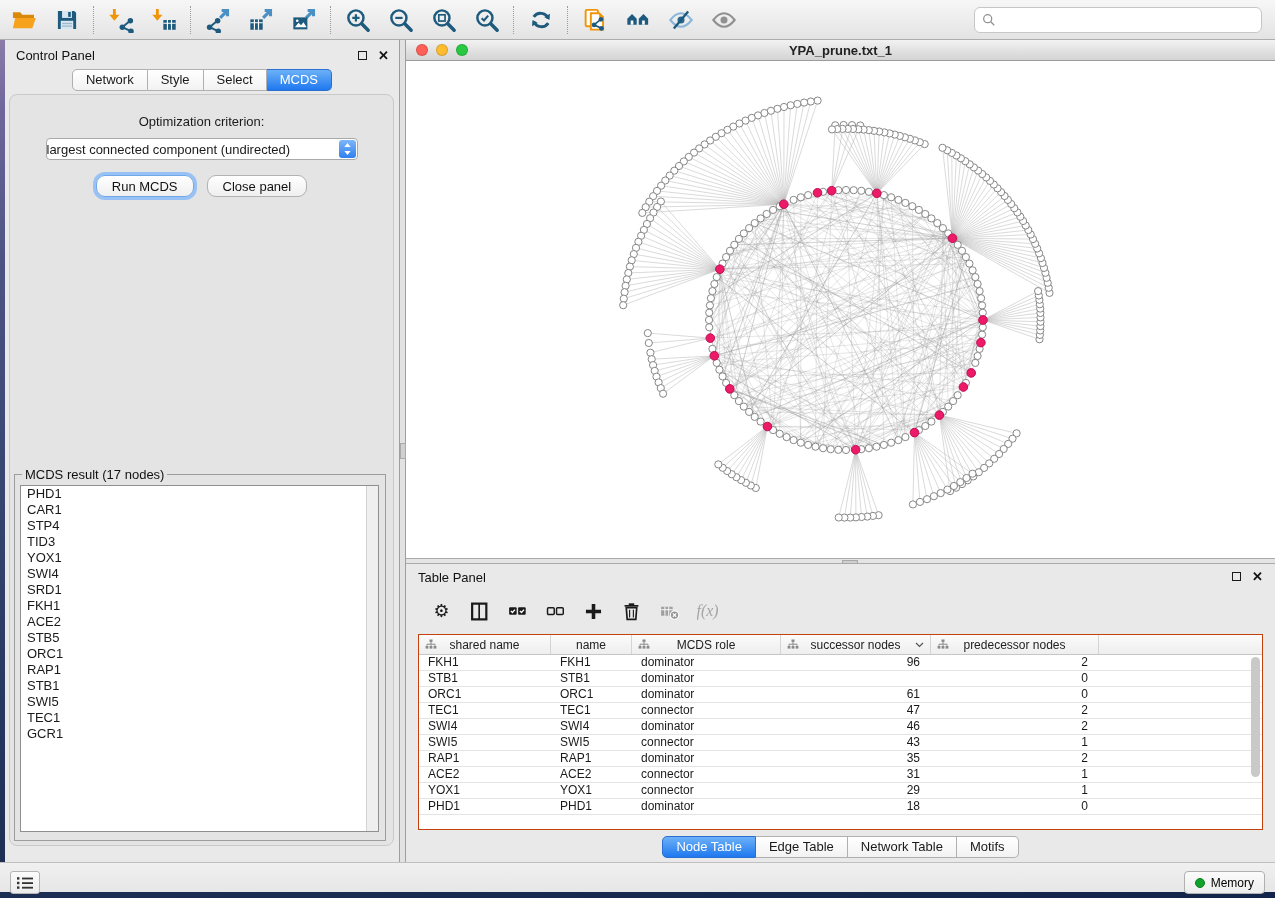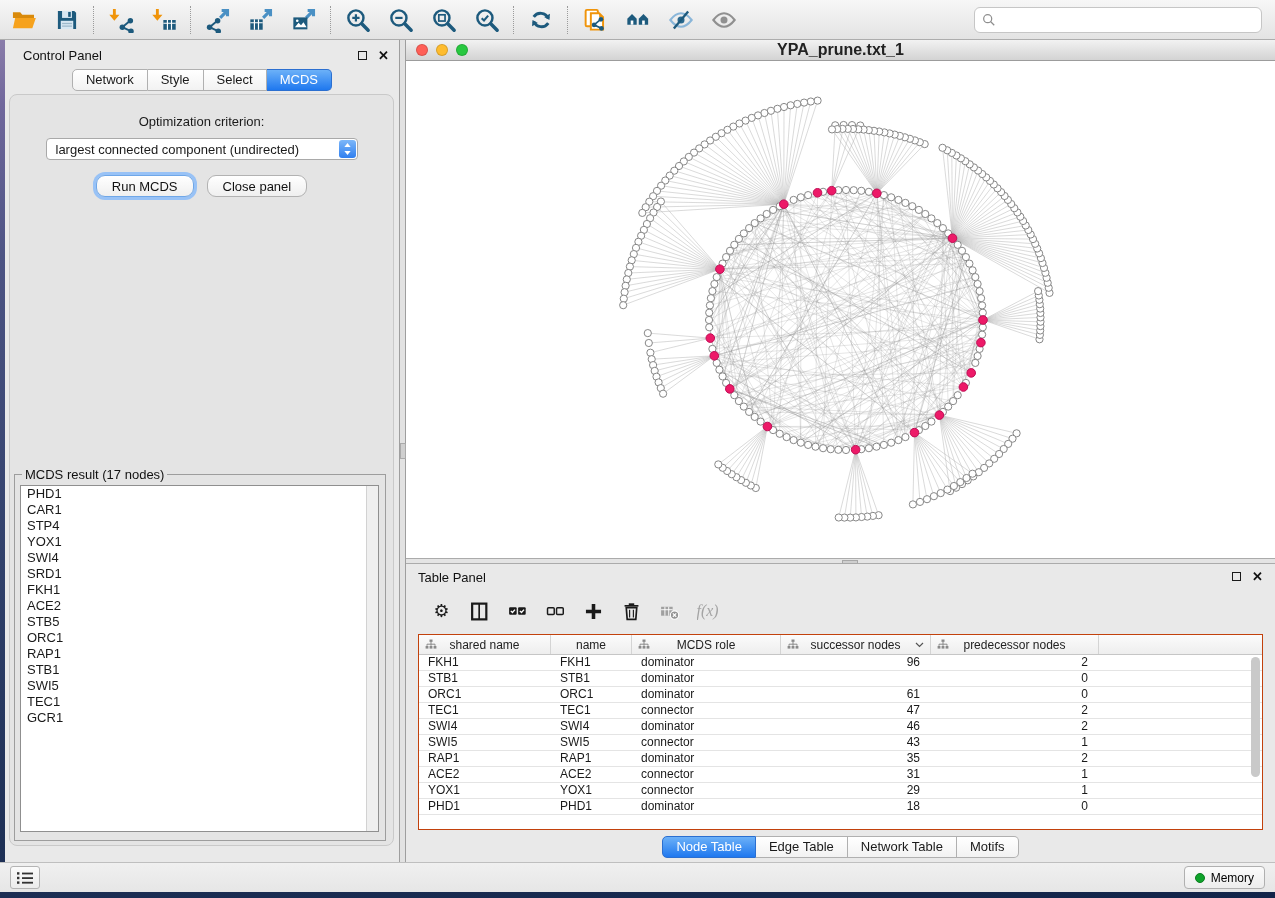--- a/index.html
+++ b/index.html
@@ -20,39 +20,39 @@
   .search { position:absolute; right:13px; top:7px; width:288px; height:26px; background:#fff;
     border:1px solid #c6c6c6; border-radius:6px; display:flex; align-items:center; padding:0 7px; }
   .search svg { width:14px; height:14px; margin-right:5px; }
   .search input { border:none; outline:none; flex:1; font-size:13px; background:transparent;
     font-family:"Liberation Sans",sans-serif; }
 
   
   .content { position:absolute; left:0; top:40px; width:1275px; height:822px; }
   .control-panel { position:absolute; left:5px; top:0; width:395px; height:822px;
     background:#e9e9e9; border-right:1px solid #9e9e9e; }
-  .panel-header { height:26px; display:flex; align-items:center; padding:4px 10px 0 18px; }
+  .panel-header { height:26px; display:flex; align-items:center; padding:4px 10px 0 11px; }
   .panel-title { font-size:13px; color:#111; }
   .win-icons { margin-left:auto; display:flex; align-items:center; gap:11px; }
   .float-ic { width:9px; height:9px; border:1.5px solid #1a1a1a; display:inline-block; }
   .close-ic { font-size:13px; font-weight:bold; color:#111; line-height:1; }
 
   .seg { display:flex; justify-content:center; position:relative; z-index:2;text-align:center; }
   .seg .tab { font-size:13px; padding:2px 13px 3px; background:linear-gradient(#ffffff,#f2f2f2);
     border:1px solid #b0b0b0; border-left:none; color:#1a1a1a; }
   .seg .tab:first-child { border-left:1px solid #b0b0b0; border-radius:5px 0 0 5px; }
   .seg .tab:last-child { border-radius:0 5px 5px 0; }
   .seg .tab.active { background:linear-gradient(#6cb1f8,#1f78ef); color:#fff; border-color:#2b6fd0; }
 
   .cp-inner { position:absolute; left:4px; right:5px; top:54px; bottom:16px;
     background:#e4e4e4; border:1px solid #c9c9c9; border-radius:8px; }
   .opt-label { text-align:center; margin-top:19px; font-size:13px; }
   .dropdown { position:relative; width:312px; height:22px; margin:9px auto 0; background:#fff;
     border:1px solid #a9a9a9; border-radius:4px; display:flex; align-items:center; }
-  .dd-label { flex:1; font-size:13px; padding-left:9px; white-space:nowrap; overflow:hidden; }
+  .dd-label { flex:1; font-size:13px; white-space:nowrap; overflow:hidden; }
   .dd-step { width:17px; height:18px; margin-right:1px; border-radius:3px;
     background:linear-gradient(#7db7f9,#2f7ff0); display:flex; align-items:center; justify-content:center; }
   .btn-row { display:flex; justify-content:center; gap:13px; margin-top:15px; }
   .mac-btn { height:22px; padding:0 15px; font-size:13px; background:linear-gradient(#ffffff,#efefef);
     border:1px solid #b2b2b2; border-radius:9px; color:#111; font-family:"Liberation Sans",sans-serif; }
   .mac-btn.focused { box-shadow:0 0 0 3px rgba(110,175,255,.65); border-color:#6fa7e8; }
 
   .mcds-fieldset { position:absolute; left:4px; width:372px; top:372px; height:374px;
     border:1px solid #9d9d9d; background:transparent; }
   .mcds-fieldset legend { font-size:13px; padding:0 3px; margin-left:7px; color:#111; }
@@ -66,21 +66,21 @@
     border-right:1px solid #9e9e9e; }
   .vsplitter .grip { position:absolute; left:0; top:403px; width:6px; height:16px; background:#cfcfcf;
     border:1px solid #aaa; }
 
   
   .network-panel { position:absolute; left:406px; top:0; right:0; height:518px; background:#fff; }
   .net-titlebar { position:relative; height:21px; background:linear-gradient(#f2f2f2,#d3d3d3);
     border-bottom:1px solid #9c9c9c; display:flex; align-items:center; padding:0 10px; }
   .lights { display:flex; gap:8px; }
   .lights span { width:12px; height:12px; border-radius:50%; display:inline-block; }
-  .net-title { position:absolute; left:0; right:0; text-align:center; font-size:16px; font-weight:bold; color:#222; }
+  .net-title { position:absolute; left:0; right:0; text-align:center; font-size:13px; font-weight:bold; color:#222; }
   .net-canvas { position:absolute; left:0; top:21px; right:0; bottom:0; background:#fff; }
   .net-canvas svg { width:100%; height:100%; display:block; }
   .fe { stroke:#b1b1b1; stroke-width:.6; opacity:.8; }
   .ce { stroke:#8d8d8d; stroke-width:.55; opacity:.4; }
   .rn { fill:#fff; stroke:#878787; stroke-width:1; }
   .hn { stroke-width:1; }
 
   .hsplitter { position:absolute; left:406px; right:0; top:518px; height:6px; background:#e4e4e4;
     border-top:1px solid #ababab; border-bottom:1px solid #ababab; }
   .hsplitter .grip { position:absolute; left:436px; top:1px; width:16px; height:4px; background:#cfcfcf;
@@ -106,21 +106,21 @@
   .td { font-size:12px; line-height:15px; white-space:nowrap; overflow:hidden; }
   .td.left { text-align:left; padding-left:9px; }
   .td.right { text-align:right; padding-right:11px; }
   .tbl-scroll { position:absolute; right:2px; top:22px; width:9px; height:120px; background:#c9c9c9;
     border-radius:5px; }
   .tp-tabs { position:absolute; left:0; right:0; top:272px; display:flex; justify-content:center; }
 
   
   .statusbar { position:absolute; left:0; bottom:6px; width:1275px; height:30px;
     background:linear-gradient(#f0f0f0,#e6e6e6); border-top:1px solid #bfbfbf;
-    display:flex; align-items:center; padding:8px 10px; }
+    display:flex; align-items:flex-start; padding:8px 10px; }
   .list-btn { width:30px; height:23px; border:1px solid #b4b4b4; border-radius:3px;
     background:linear-gradient(#fbfbfb,#ececec); display:flex; align-items:center; justify-content:center; }
   .mem-btn { margin-left:auto; display:flex; align-items:center; gap:6px; height:23px; padding:0 10px;
     border:1px solid #b0b0b0; border-radius:4px; background:linear-gradient(#fbfbfb,#ededed); font-size:12px; }
   .mem-dot { width:10px; height:10px; border-radius:50%; background:#0fa32b; border:1px solid #0b7d20; }
 </style>
 </head>
 <body>
 
 <div class="screen">
@@ -309,20 +309,21 @@
         <div class="btn-row">
           <button class="mac-btn focused">Run MCDS</button>
           <button class="mac-btn">Close panel</button>
         </div>
         <fieldset class="mcds-fieldset">
           <legend>MCDS result (17 nodes)</legend>
           <div class="mcds-list" id="mcds-list">
             <div class="mcds-item">PHD1</div>
               <div class="mcds-item">CAR1</div>
               <div class="mcds-item">STP4</div>
+              <div class="mcds-item">TID3</div>
               <div class="mcds-item">YOX1</div>
               <div class="mcds-item">SWI4</div>
               <div class="mcds-item">SRD1</div>
               <div class="mcds-item">FKH1</div>
               <div class="mcds-item">ACE2</div>
               <div class="mcds-item">STB5</div>
               <div class="mcds-item">ORC1</div>
               <div class="mcds-item">RAP1</div>
               <div class="mcds-item">STB1</div>
               <div class="mcds-item">SWI5</div>

